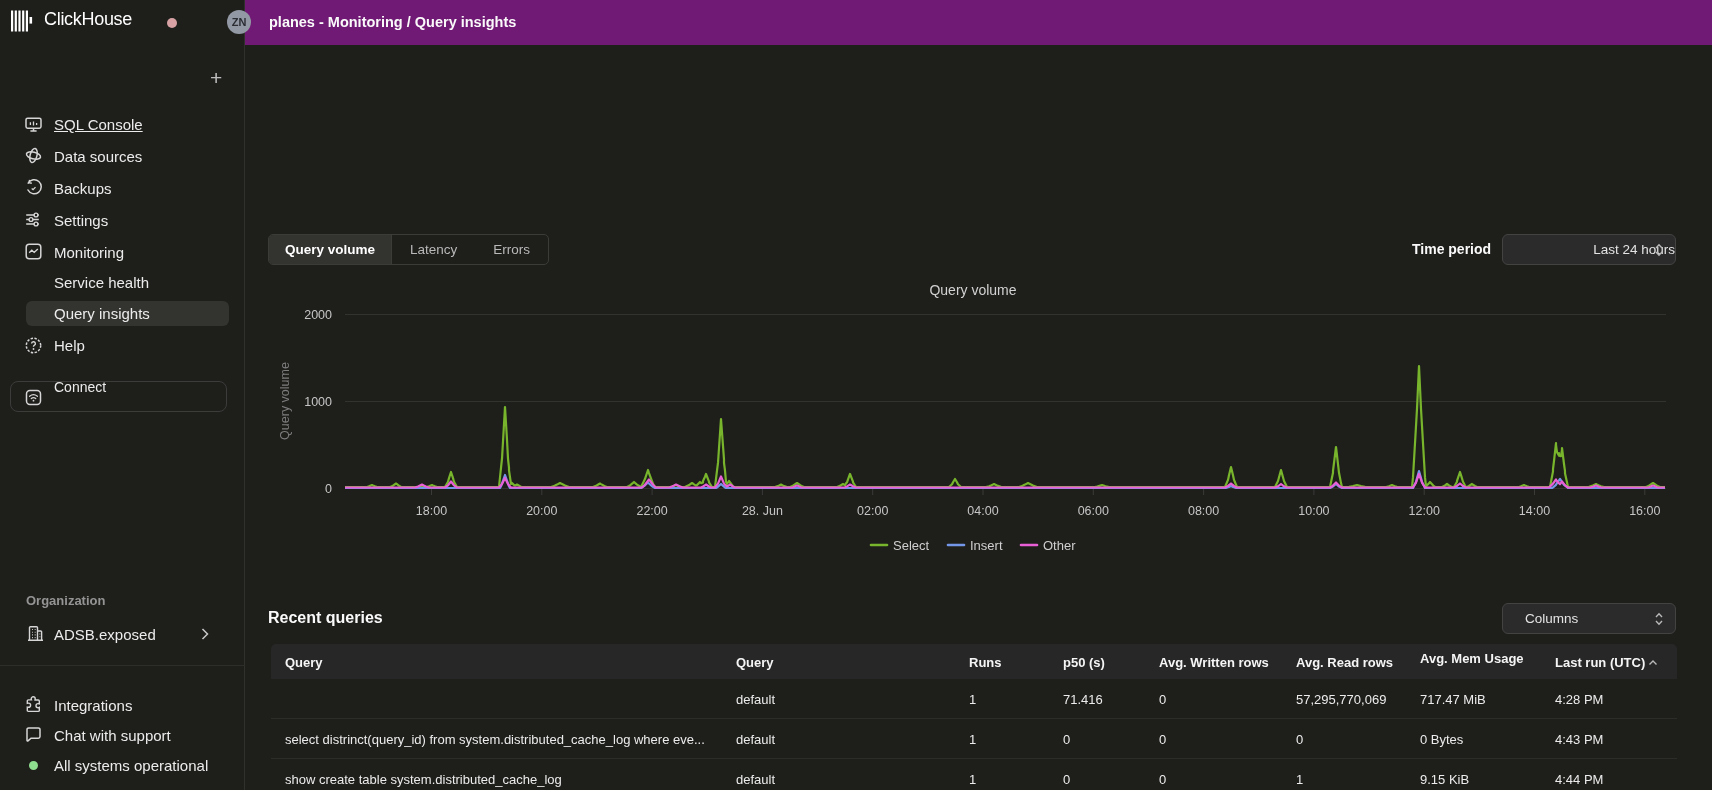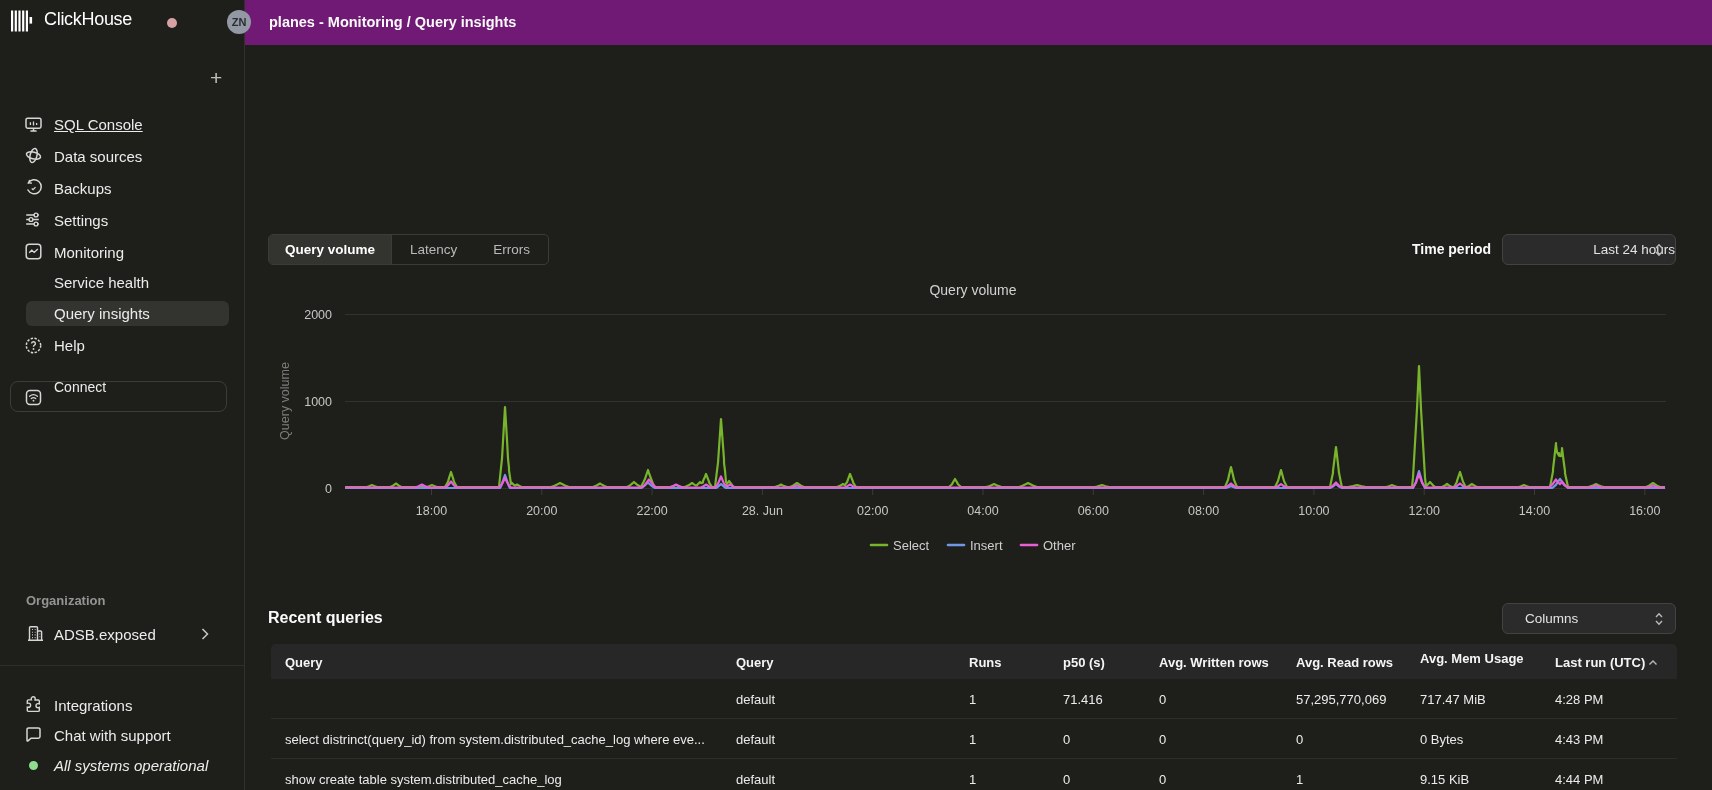--- a/index.html
+++ b/index.html
@@ -256,16 +256,16 @@
         <path d="M6.2 2.8a2 2 0 1 1 4 0c0 0.5-0.2 0.8-0.2 1.2h3.3a1 1 0 0 1 1 1v2.9c-0.4-0.1-0.7-0.3-1.2-0.3a2.1 2.1 0 0 0 0 4.2c0.5 0 0.8-0.1 1.2-0.3v2.9a1 1 0 0 1-1 1H3.3a1 1 0 0 1-1-1v-3.3c0.4 0.1 0.7 0.2 1.2 0.2a2.1 2.1 0 0 0 0-4.2c-0.5 0-0.8 0.1-1.2 0.2V4.9a1 1 0 0 1 1-1h3.2c-0.1-0.3-0.3-0.6-0.3-1.1z" fill="none" stroke="currentColor" stroke-width="1.4"></path>
       </svg>
     <div class="menuitem" style="top:697px;">Integrations</div>
 
     <svg class="mico" style="top:726px;" viewBox="0 0 17 17">
         <path d="M2 3.6A1.7 1.7 0 0 1 3.7 1.9h9.6A1.7 1.7 0 0 1 15 3.6v7A1.7 1.7 0 0 1 13.3 12.3H6l-3 2.6a0.6 0.6 0 0 1-1-0.5z" fill="none" stroke="currentColor" stroke-width="1.5"></path>
       </svg>
     <div class="menuitem" style="top:727px;">Chat with support</div>
 
     <div class="abs" style="left:29px;top:761px;width:9px;height:9px;border-radius:50%;background:#8fdd8f;"></div>
-    <div class="menuitem" style="top:757px;font-style:italic;">All systems operational</div>
+    <div class="menuitem" style="top:757px;">All systems operational</div>
   </div>
 
 </div>
 
 </body></html>

